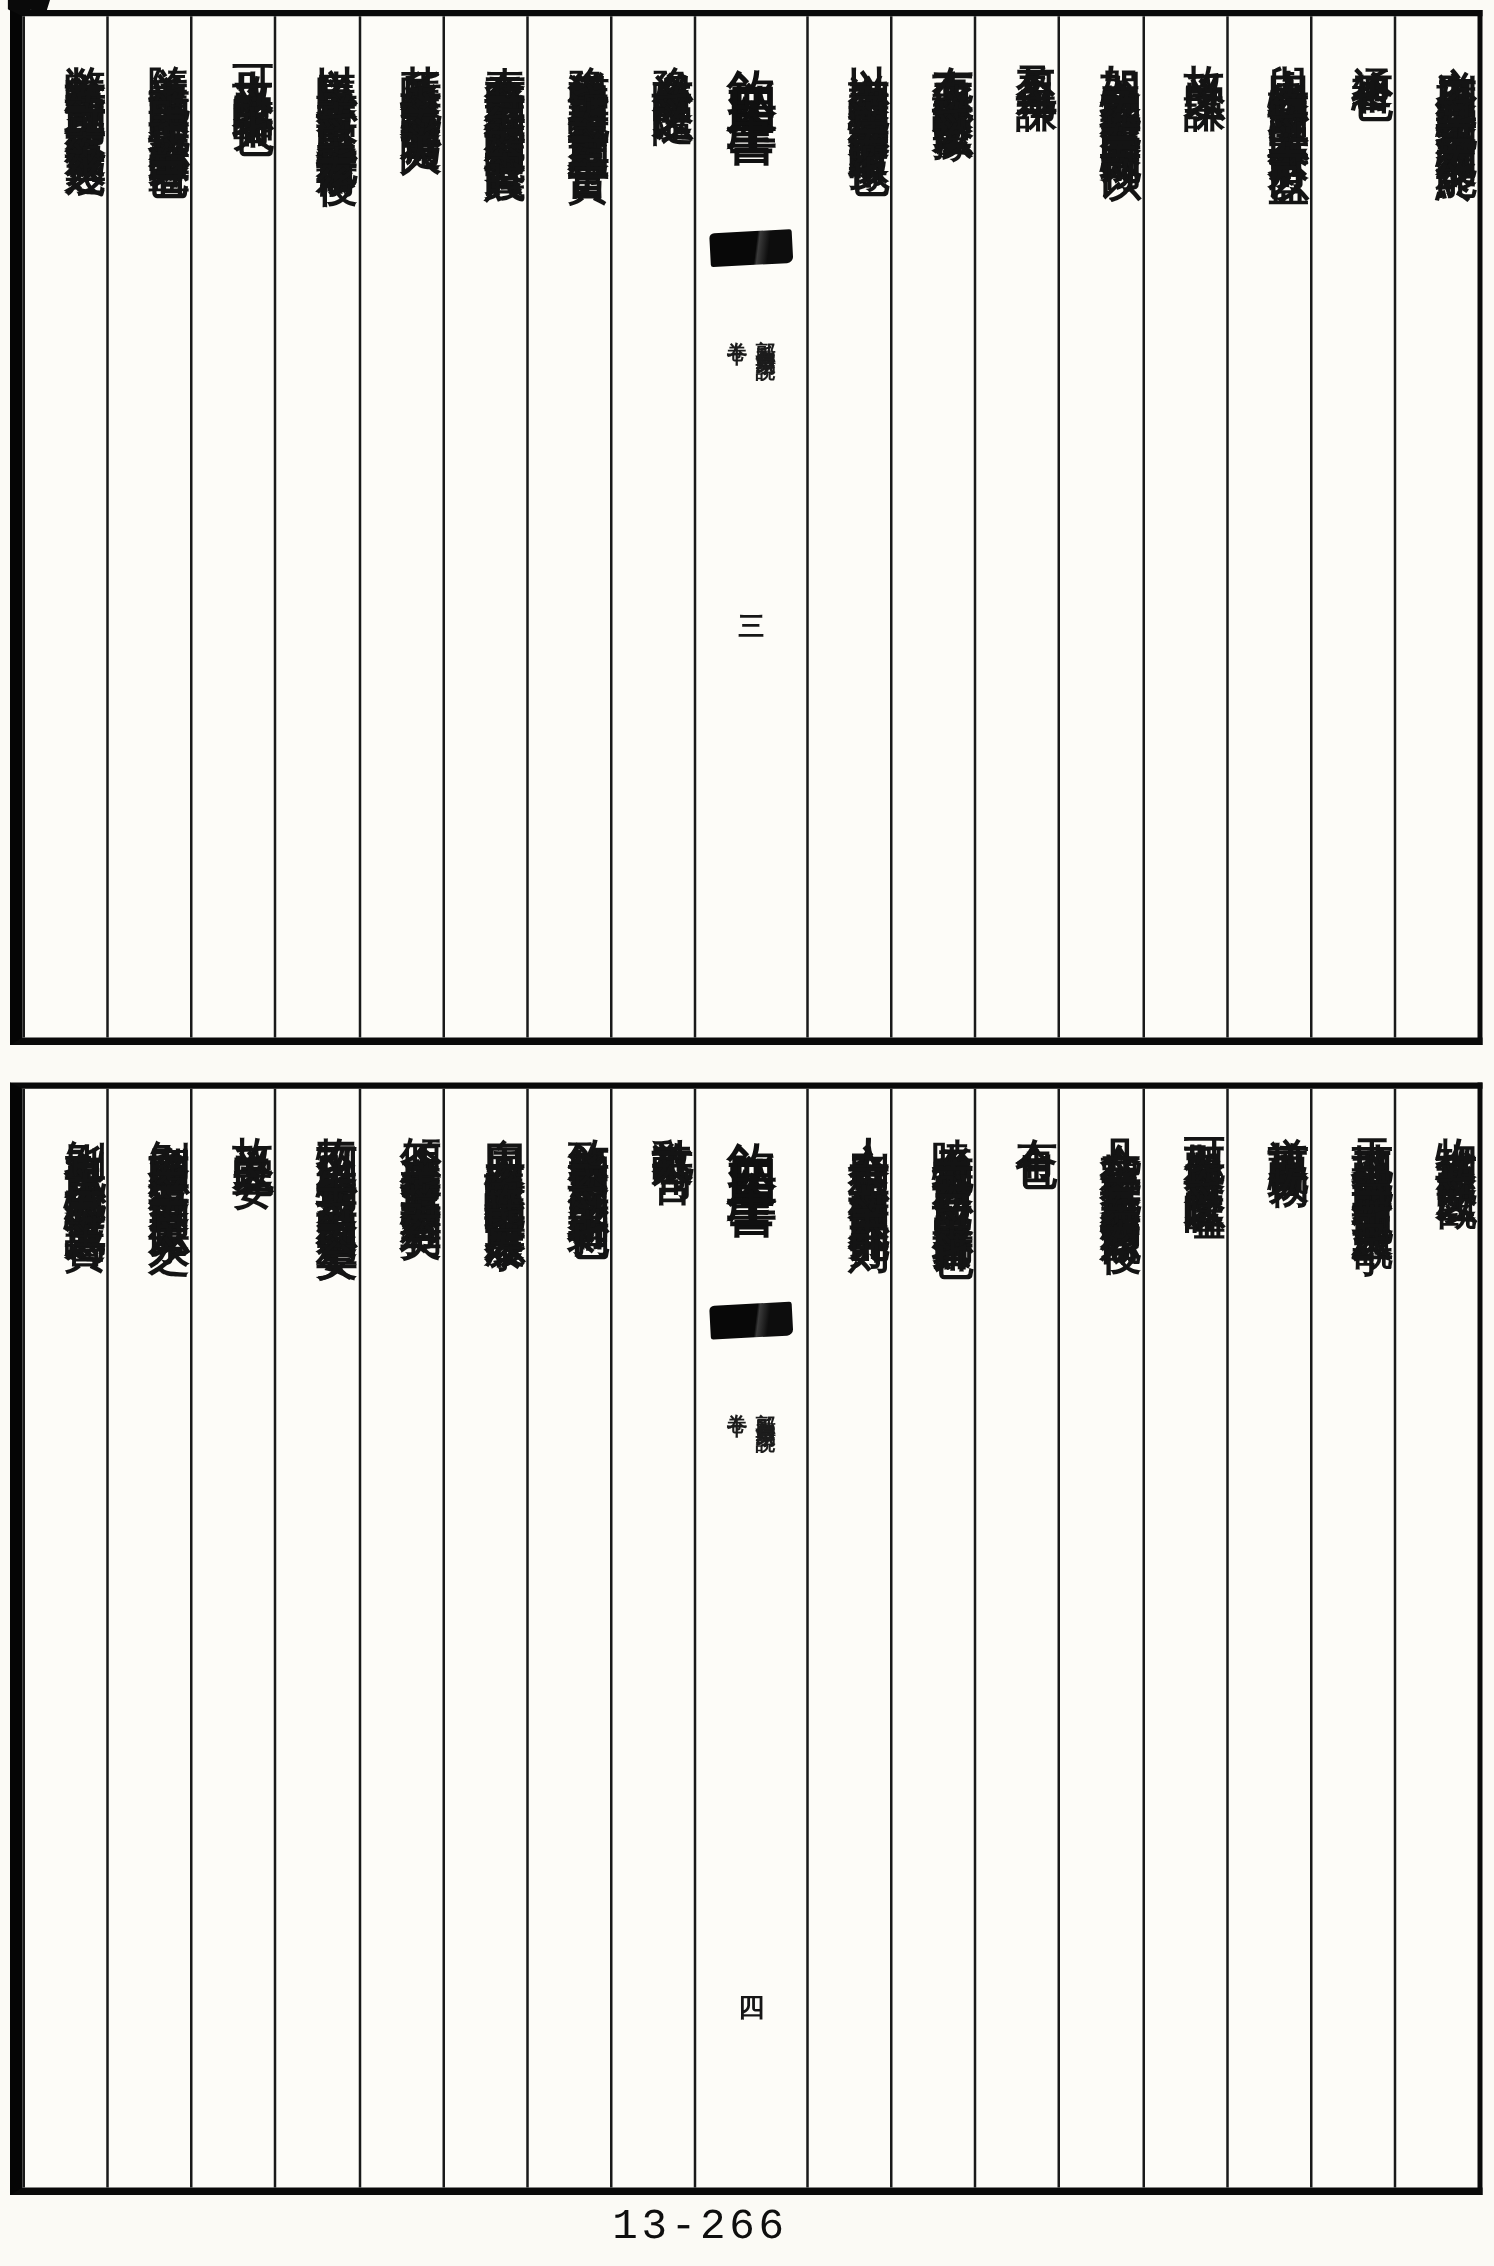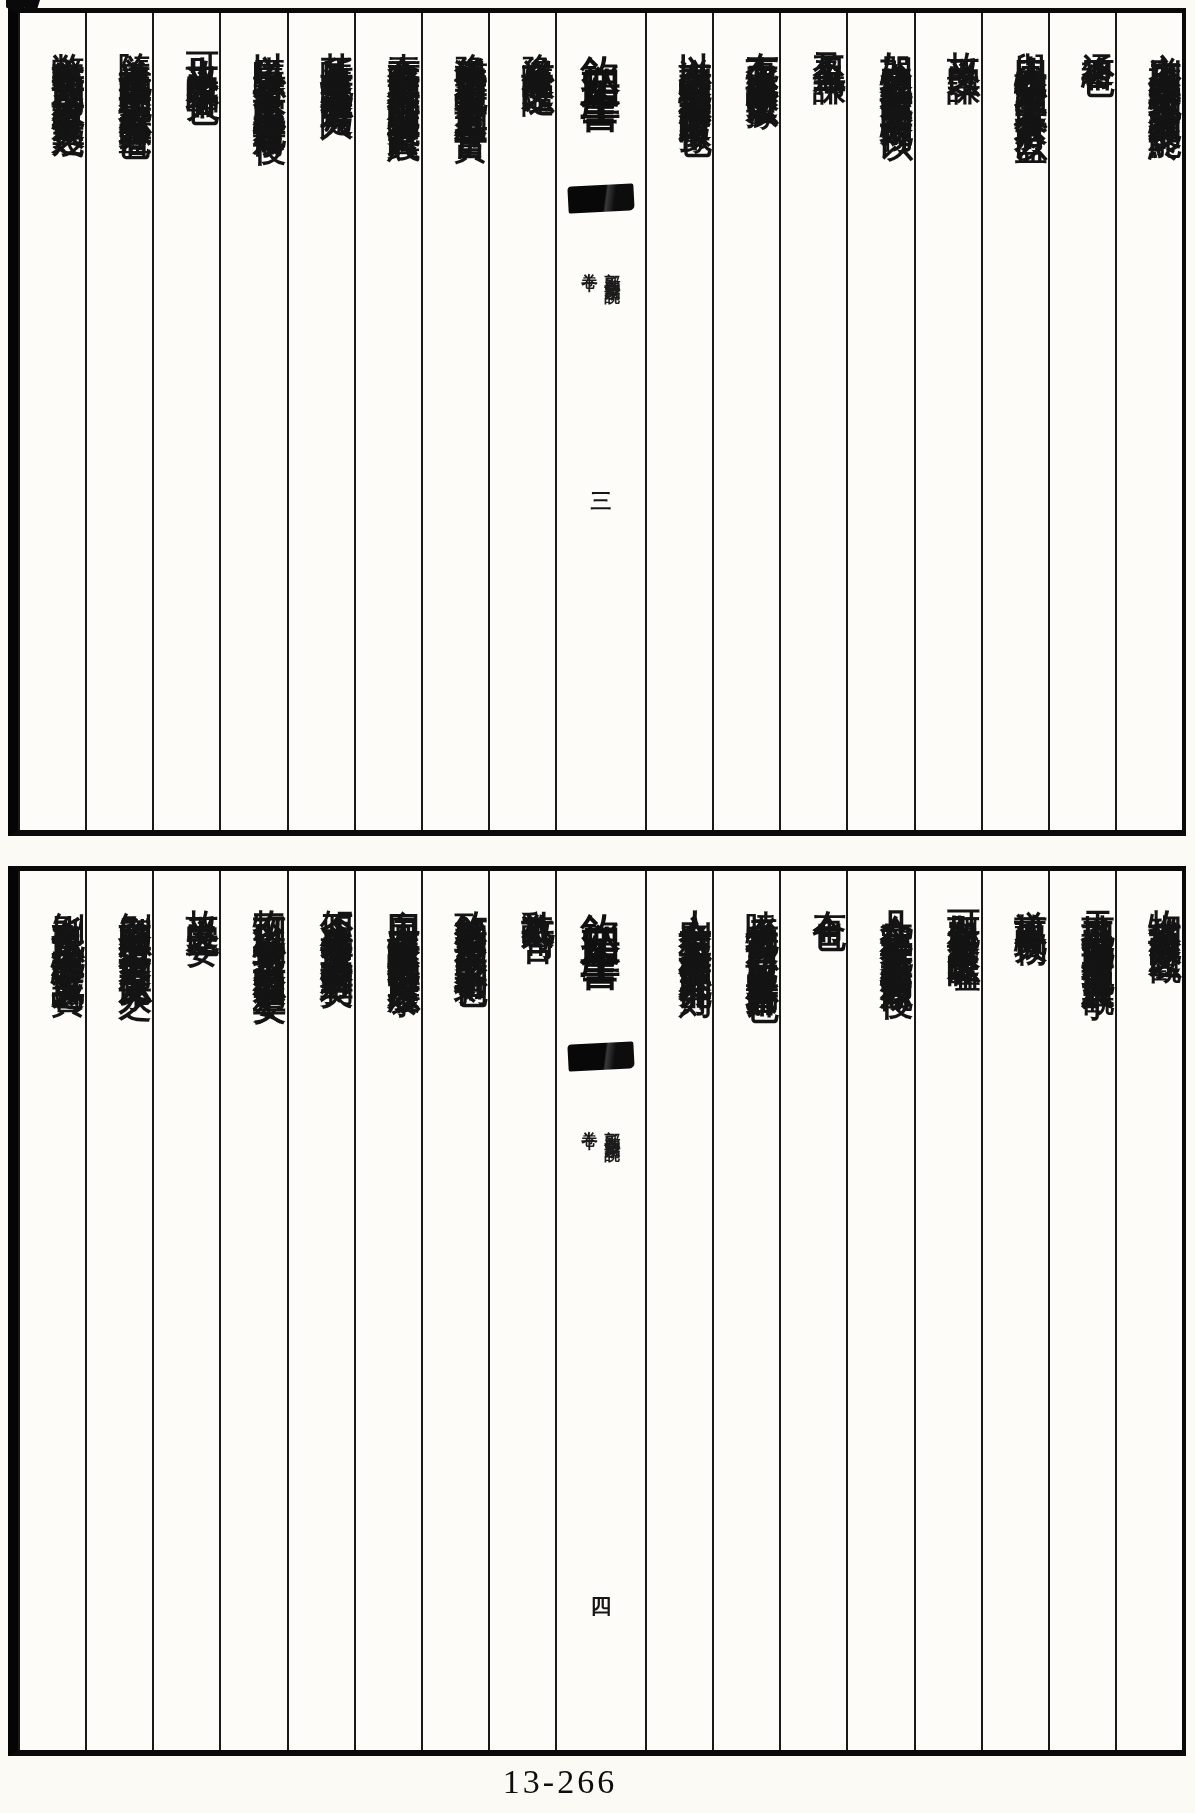--- a/index.html
+++ b/index.html
@@ -76,21 +76,21 @@
     position:absolute;left:0;width:100%;
     text-align:center;
     font-size:21px;color:#161616;font-weight:600;
   }
   
   #page-number{
     position:absolute;top:1763px;left:0;width:1120px;
     text-align:center;
     font-size:34px;letter-spacing:3px;
     color:#0e0e0e;
-    font-family:Liberation Serif, serif;
+    font-family:Liberation Mono, monospace;
   }
   
   #artifact{
     position:absolute;top:0;left:6px;width:34px;height:13px;
     background:#0a0a0a;
     clip-path:polygon(0 0,100% 0,88% 100%,55% 60%,30% 100%,0 55%);
   }
 </style>
 </head>
 <body>

